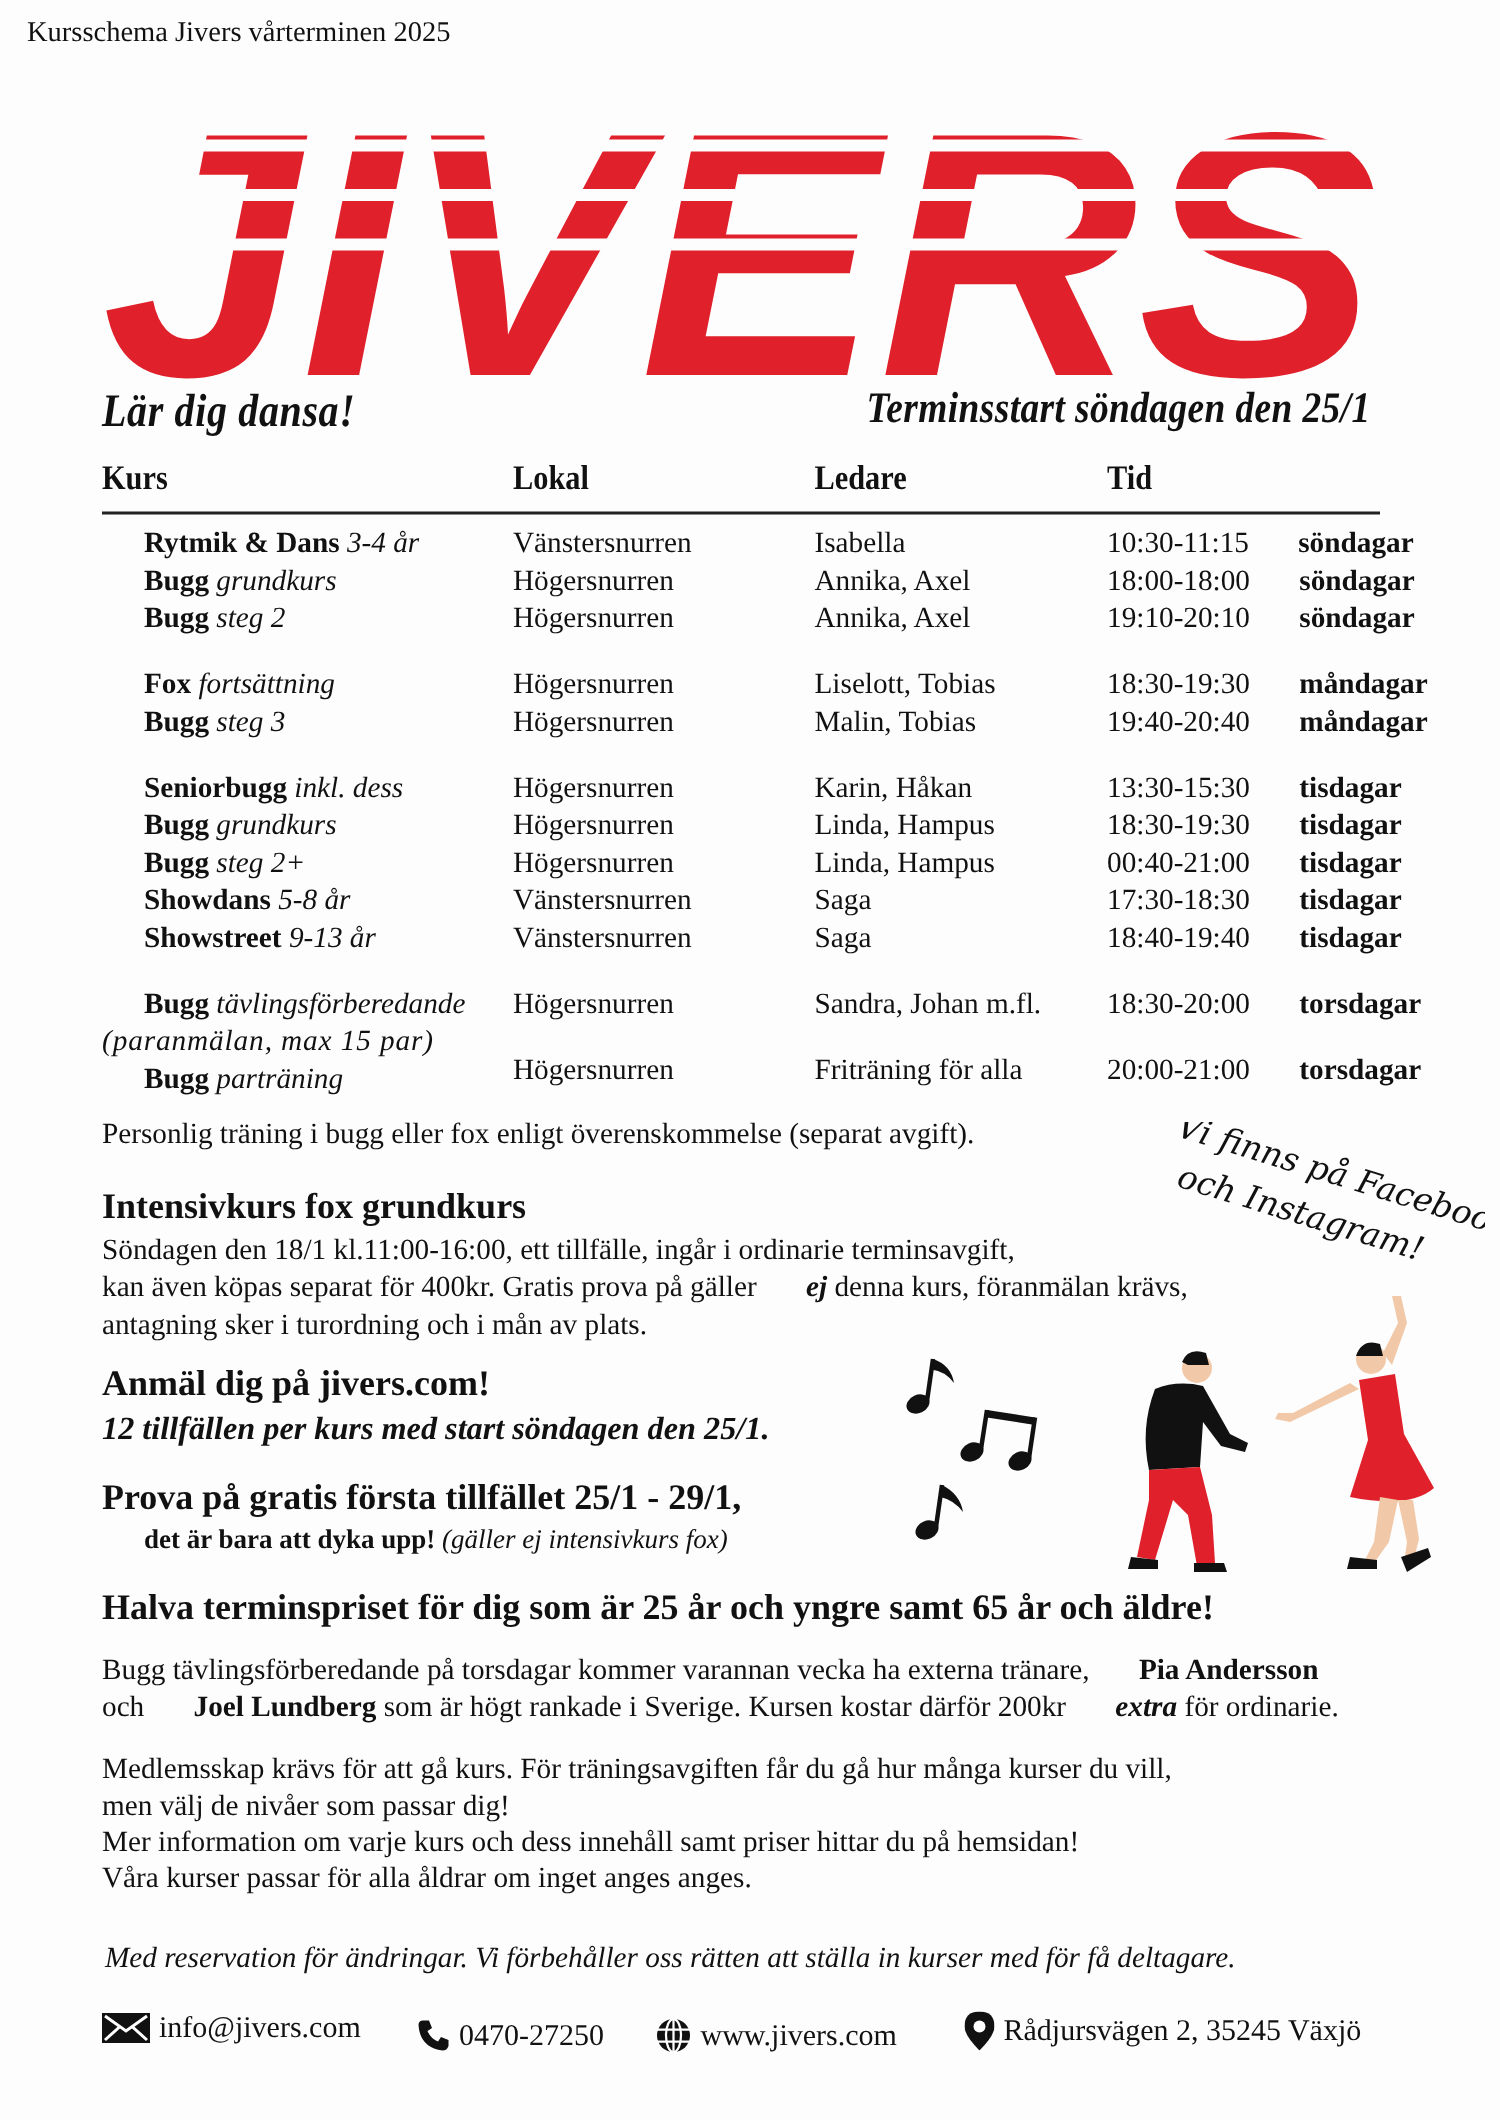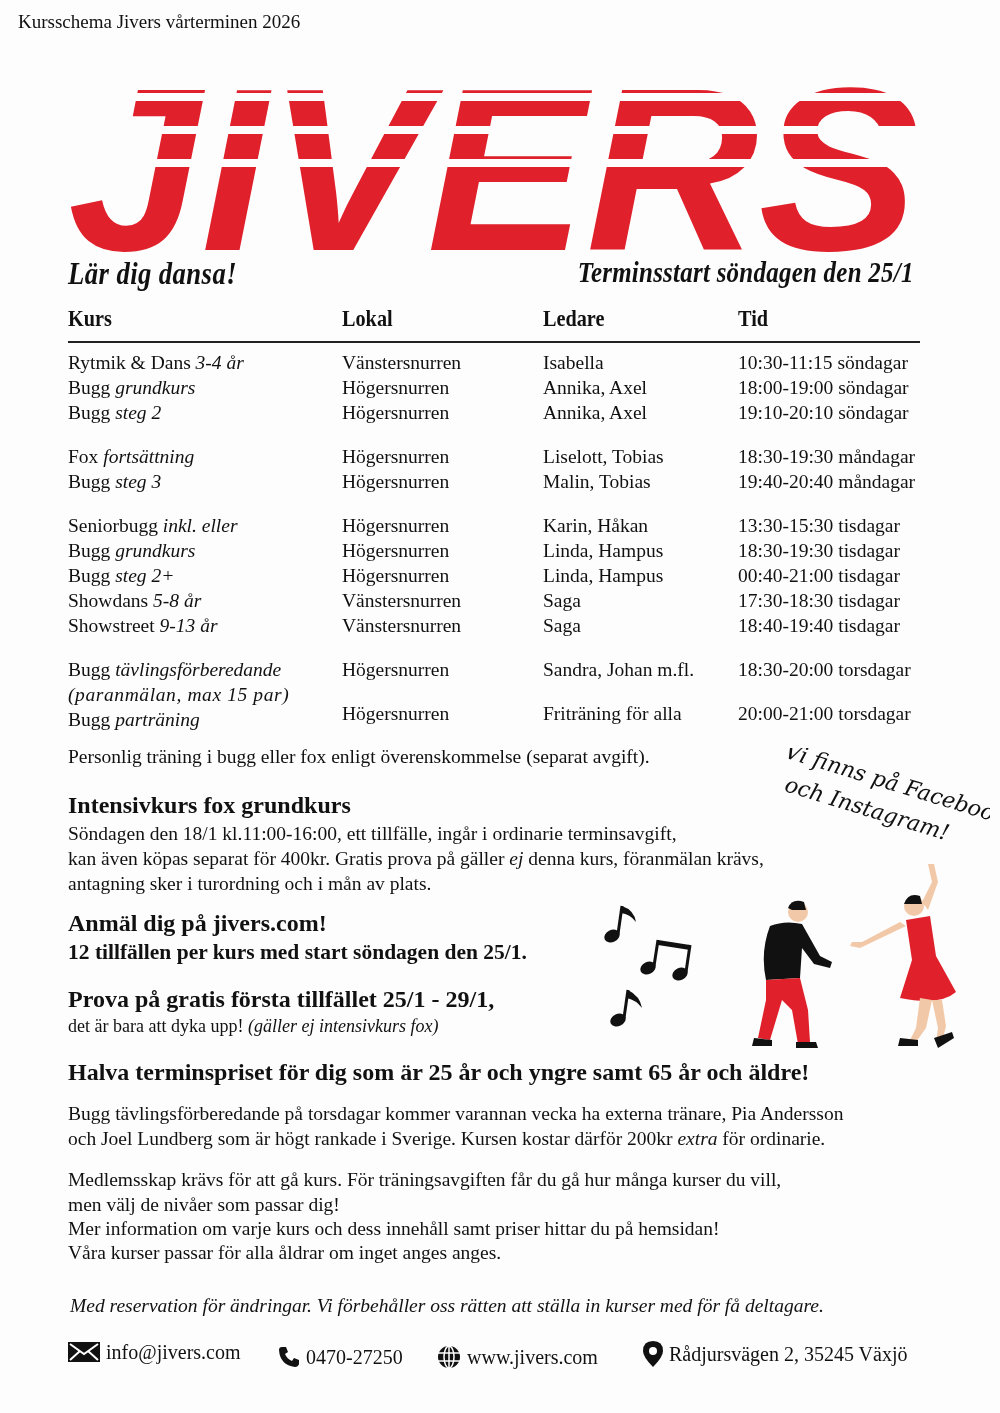--- a/index.html
+++ b/index.html
@@ -12,35 +12,35 @@
   .tagline { left: 68px; top: 256px; font-size: 31px; font-weight: 700; font-style: italic; transform: scaleX(0.86); transform-origin: left top; letter-spacing: 0.5px; }
   .termstart { right: 86px; top: 256px; font-size: 29px; font-weight: 700; font-style: italic; transform: scaleX(0.86); transform-origin: right top; letter-spacing: 0.3px; }
   .thead { left: 68px; top: 306px; width: 852px; height: 37px; border-bottom: 2px solid #222; }
   .th { position: absolute; top: 0; font-size: 23px; font-weight: 700; transform: scaleX(0.88); transform-origin: left top; }
   .row { position: absolute; left: 68px; width: 870px; height: 25px; font-size: 19.5px; line-height: 25px; }
   .row .c { position: absolute; top: 0; white-space: nowrap; }
   .c1 { left: 0; }
   .c2 { left: 274px; }
   .c3 { left: 475px; }
   .c4 { left: 670px; }
-  b { font-weight: 400; }
+  b { font-weight: 700; margin-left: 28px; }
   i { font-style: italic; }
   .para { left: 68px; font-size: 19.5px; line-height: 25px; white-space: nowrap; }
   .h2 { left: 68px; font-size: 24px; font-weight: 700; }
   .social { left: 760px; top: 748px; width: 230px; height: 110px; }
   .social text { font-family: "DejaVu Serif", serif; font-style: italic; }
   .notes { left: 600px; top: 900px; width: 100px; height: 140px; }
   .dancers { left: 740px; top: 860px; width: 240px; height: 200px; }
   .footer { top: 1336px; height: 32px; font-size: 20px; display: flex; align-items: center; gap: 6px; justify-content: space-between; }
   .footer svg { flex: none; }
 </style>
 </head>
 <body>
 
-<div class="abs doc-title">Kursschema Jivers vårterminen 2026</div>
+<div class="abs doc-title">Kursschema Jivers vårterminen 2025</div>
 
 <svg class="abs logo" viewBox="0 0 854 196">
   <defs>
     <mask id="stripes">
       <rect x="0" y="0" width="854" height="196" fill="white"></rect>
       <rect x="0" y="33" width="854" height="8" fill="black"></rect>
       <rect x="0" y="66" width="854" height="8" fill="black"></rect>
       <rect x="0" y="99" width="854" height="8" fill="black"></rect>
     </mask>
   </defs>
@@ -61,42 +61,42 @@
   <div class="row" style="top:350px">
     <span class="c c1"><b>Rytmik &amp; Dans</b> <i>3-4 år</i></span>
     <span class="c c2">Vänstersnurren</span>
     <span class="c c3">Isabella</span>
     <span class="c c4"><span>10:30-11:15</span> <b>söndagar</b></span>
   </div>
   <div class="row" style="top:375px">
     <span class="c c1"><b>Bugg</b> <i>grundkurs</i></span>
     <span class="c c2">Högersnurren</span>
     <span class="c c3">Annika, Axel</span>
-    <span class="c c4"><span>18:00-19:00</span> <b>söndagar</b></span>
+    <span class="c c4"><span>18:00-18:00</span> <b>söndagar</b></span>
   </div>
   <div class="row" style="top:400px">
     <span class="c c1"><b>Bugg</b> <i>steg 2</i></span>
     <span class="c c2">Högersnurren</span>
     <span class="c c3">Annika, Axel</span>
     <span class="c c4"><span>19:10-20:10</span> <b>söndagar</b></span>
   </div>
   <div class="row" style="top:444px">
     <span class="c c1"><b>Fox</b> <i>fortsättning</i></span>
     <span class="c c2">Högersnurren</span>
     <span class="c c3">Liselott, Tobias</span>
     <span class="c c4"><span>18:30-19:30</span> <b>måndagar</b></span>
   </div>
   <div class="row" style="top:469px">
     <span class="c c1"><b>Bugg</b> <i>steg 3</i></span>
     <span class="c c2">Högersnurren</span>
     <span class="c c3">Malin, Tobias</span>
     <span class="c c4"><span>19:40-20:40</span> <b>måndagar</b></span>
   </div>
   <div class="row" style="top:513px">
-    <span class="c c1"><b>Seniorbugg</b> <i>inkl. eller</i></span>
+    <span class="c c1"><b>Seniorbugg</b> <i>inkl. dess</i></span>
     <span class="c c2">Högersnurren</span>
     <span class="c c3">Karin, Håkan</span>
     <span class="c c4"><span>13:30-15:30</span> <b>tisdagar</b></span>
   </div>
   <div class="row" style="top:538px">
     <span class="c c1"><b>Bugg</b> <i>grundkurs</i></span>
     <span class="c c2">Högersnurren</span>
     <span class="c c3">Linda, Hampus</span>
     <span class="c c4"><span>18:30-19:30</span> <b>tisdagar</b></span>
   </div>
@@ -141,21 +141,21 @@
 <div class="abs para" style="top:871px">antagning sker i turordning och i mån av plats.</div>
 
 <svg class="abs social" viewBox="0 0 230 110">
   <g transform="rotate(17 115 55)">
     <text x="14" y="38" font-size="22" fill="#111">Vi finns på Facebook</text>
     <text x="24" y="70" font-size="22" fill="#111">och Instagram!</text>
   </g>
 </svg>
 
 <div class="abs h2" style="top:910px">Anmäl dig på jivers.com!</div>
-<div class="abs" style="left:68px; top:940px; font-size:21.5px; font-weight:700; ">12 tillfällen per kurs med start söndagen den 25/1.</div>
+<div class="abs" style="left:68px; top:940px; font-size:21.5px; font-weight:700; font-style:italic;">12 tillfällen per kurs med start söndagen den 25/1.</div>
 
 <div class="abs h2" style="top:986px">Prova på gratis första tillfället 25/1 - 29/1,</div>
 <div class="abs" style="left:68px; top:1016px; font-size:18px;"><b>det är bara att dyka upp!</b><i> (gäller ej intensivkurs fox)</i></div>
 
 <svg class="abs notes" viewBox="0 0 100 140">
   <g fill="#111" stroke="#111">
     <ellipse cx="12" cy="36" rx="8" ry="6" transform="rotate(-25 12 36)" stroke="none"></ellipse>
     <line x1="18" y1="34" x2="22" y2="6" stroke-width="3"></line>
     <path d="M22 6 Q34 10 36 22 Q30 14 21 13 Z" stroke="none"></path>
     <ellipse cx="48" cy="68" rx="8" ry="6" transform="rotate(-25 48 68)" stroke="none"></ellipse>

